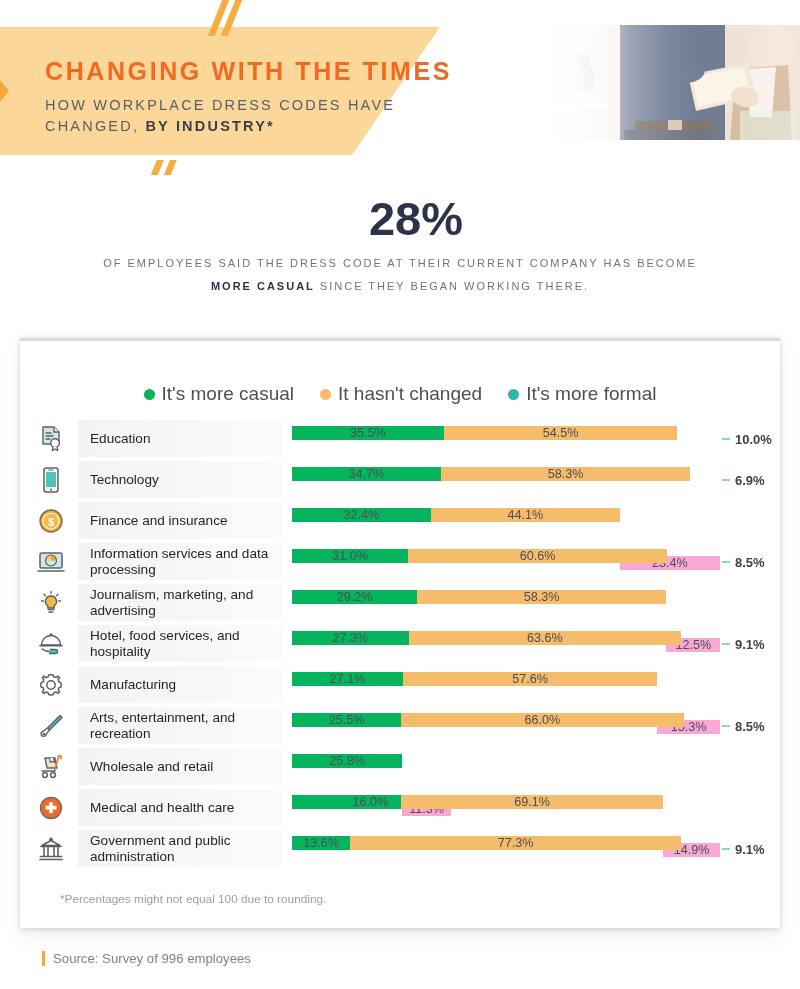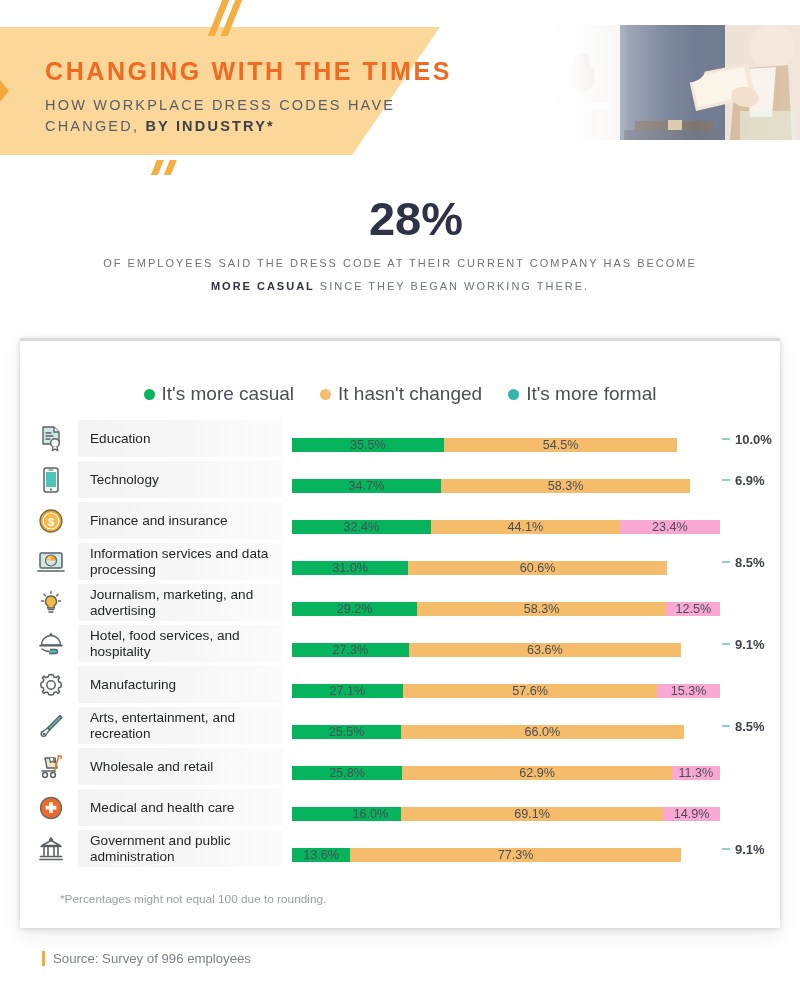--- a/index.html
+++ b/index.html
@@ -94,21 +94,21 @@
     position:absolute;left:58px;top:2px;width:204px;height:37px;
     background:linear-gradient(90deg,#f4f4f4 0%,#f7f7f7 55%,#fbfbfb 100%);
     display:flex;align-items:center;
   }
   .r-label{
     padding-left:12px;font-size:13.6px;color:#22262b;line-height:15.5px;
   }
 
   .r-bar{
     position:absolute;left:272px;top:8px;height:26px;width:428px;
-    display:flex;align-items:flex-end;
+    display:flex;align-items:flex-start;
   }
   .seg{display:flex;align-items:center;justify-content:center;overflow:hidden;}
   .seg-l{font-size:12.6px;color:#4a4f55;white-space:nowrap;}
   .seg.green{background:#06b45e;}
   .seg.orange{background:#f5bc6b;}
   .seg.teal{background:#f9a8d4;margin-top:48px;}
 
   .r-out{
     position:absolute;top:8px;height:26px;display:flex;align-items:center;gap:5px;
     left:702px;
@@ -277,21 +277,21 @@
             <path d="M2 24h26" stroke="#5a6166" stroke-width="1.6" stroke-linecap="round"></path>
             <path d="M15 13.5V8a5.5 5.5 0 015.5 5.5z" fill="#f5a72a"></path>
             <path d="M15 13.5H9.5A5.5 5.5 0 0115 8z" fill="#f8c777"></path>
             <path d="M15 13.5h5.5A5.5 5.5 0 019.5 13.5z" fill="#f39c12" opacity="0.0"></path>
             <circle cx="15" cy="13.5" r="5.5" fill="none" stroke="#5a6166" stroke-width="1.2"></circle>
           </svg></div>
         <div class="r-labelbox">
           <div class="r-label">Information services and data processing</div>
         </div>
         <div class="r-bar">
-          <div class="seg green" style="width: 116px; margin-top: 25px;">
+          <div class="seg green" style="width: 116px;">
             <span class="seg-l">31.0%</span>
           </div>
           <div class="seg orange" style="width: 259.109px;">
             <span class="seg-l">60.6%</span>
           </div>
           <div class="seg teal" style="width: 36.3437px;"></div>
         </div>
         <div class="r-out">
           <span class="r-dash"></span>
           <span class="r-outlabel">8.5%</span>
@@ -395,23 +395,20 @@
             <circle cx="9" cy="23" r="2.4" fill="none" stroke="#5a6166" stroke-width="1.5"></circle>
             <circle cx="17" cy="23" r="2.4" fill="none" stroke="#5a6166" stroke-width="1.5"></circle>
           </svg></div>
         <div class="r-labelbox">
           <div class="r-label">Wholesale and retail</div>
         </div>
         <div class="r-bar">
           <div class="seg green" style="width: 110.424px;">
             <span class="seg-l">25.8%</span>
           </div>
-          <div class="seg orange" style="width: 269.212px;">
-            <span class="seg-l">62.9%</span>
-          </div>
           <div class="seg teal" style="width: 48.364px;">
             <span class="seg-l">11.3%</span>
           </div>
         </div>
       </div>
       <div class="row">
         <div class="r-icon"><svg viewBox="0 0 30 30" width="30" height="30">
             <circle cx="15" cy="15" r="10.5" fill="#f0682a" stroke="#6a6a6a" stroke-width="1.3"></circle>
             <path d="M13.2 9.2h3.6v3.6h3.6v3.6h-3.6v3.6h-3.6v-3.6H9.6v-3.6h3.6z" fill="#fff"></path>
           </svg></div>

